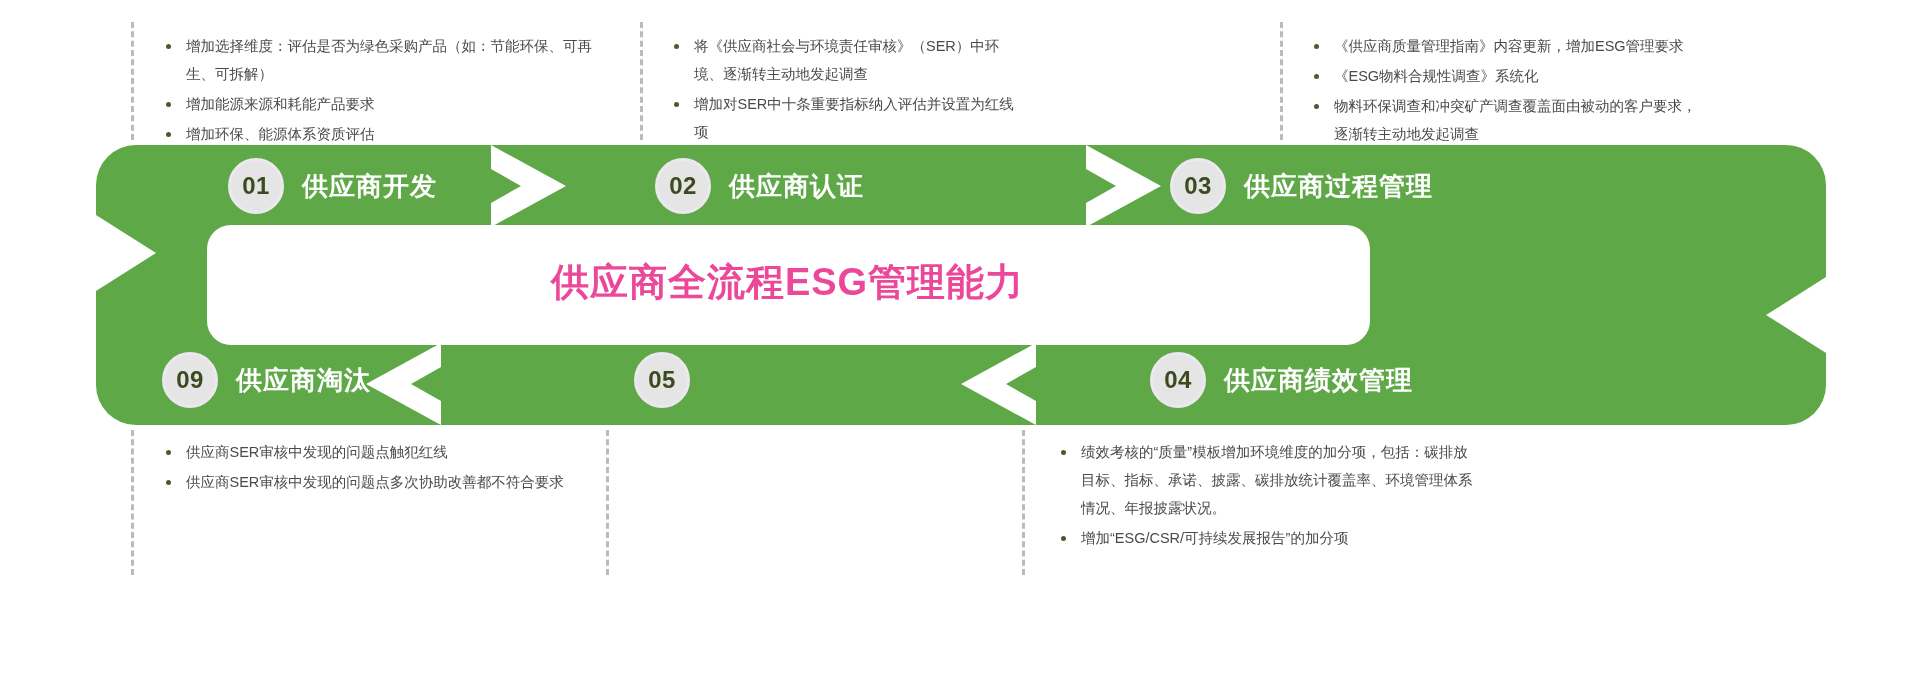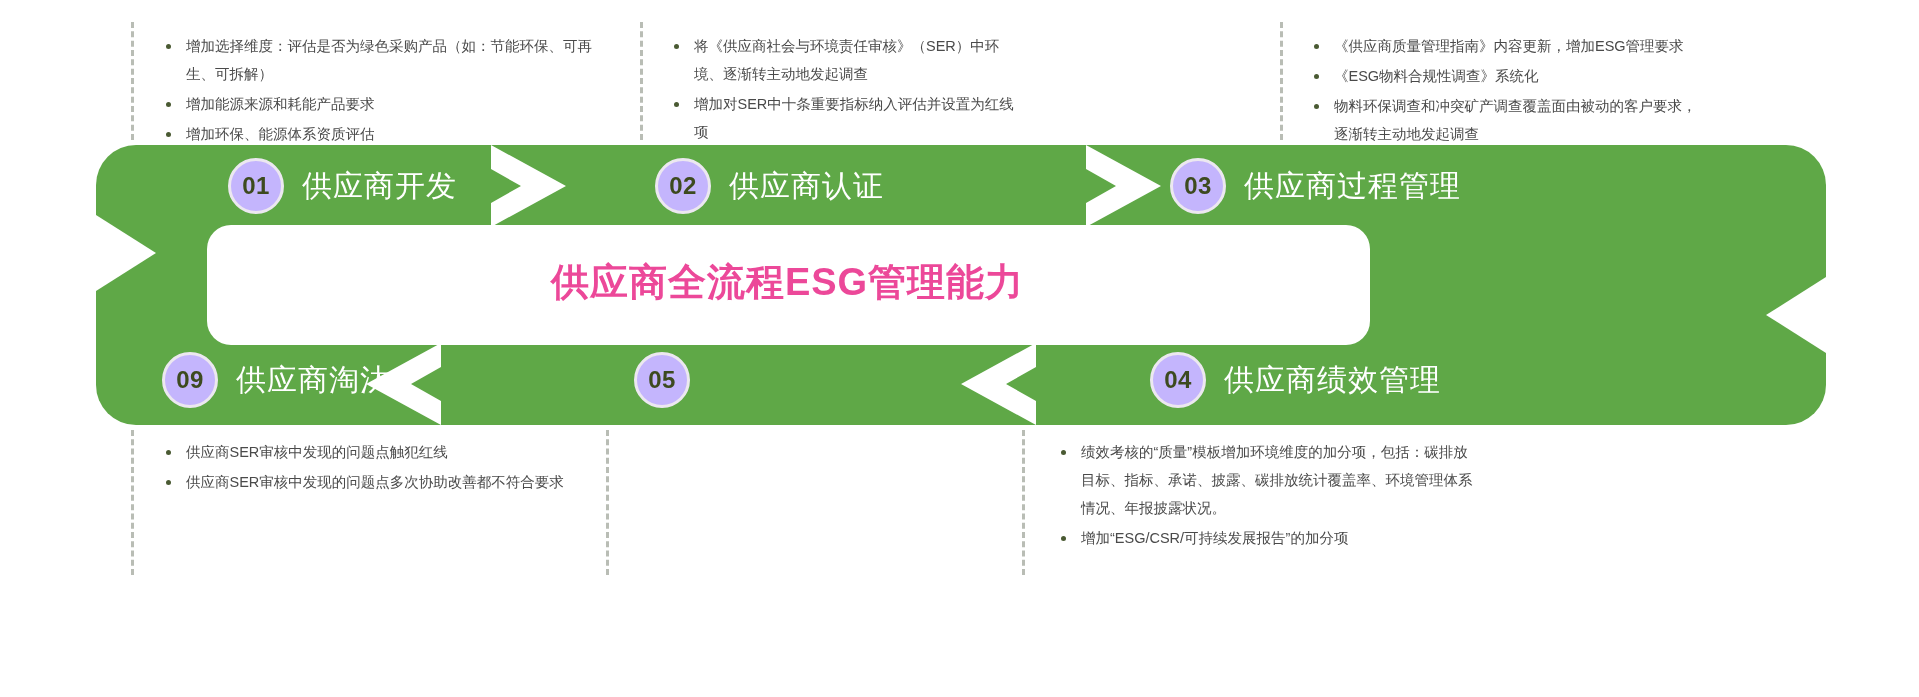--- a/index.html
+++ b/index.html
@@ -66,33 +66,33 @@
   .stage {
     position: absolute;
     display: flex;
     align-items: center;
     gap: 18px;
     height: 56px;
   }
   .badge {
     width: 56px; height: 56px;
     border-radius: 50%;
-    background: #c4b5fd;
+    background: #e5e5e5;
     border: 3px solid #ece8f0;
     display: flex; align-items: center; justify-content: center;
     color: #3d4a1f;
     font-size: 24px;
     font-weight: bold;
     letter-spacing: 0.5px;
     flex: none;
   }
   .stage-label {
     color: #ffffff;
-    font-size: 30px;
-    font-weight: normal;
+    font-size: 26px;
+    font-weight: bold;
     letter-spacing: 1px;
     white-space: nowrap;
   }
 
   
   .center-title {
     position: absolute;
     left: 205px; top: 225px;
     width: 1165px; height: 115px;
     display: flex;

